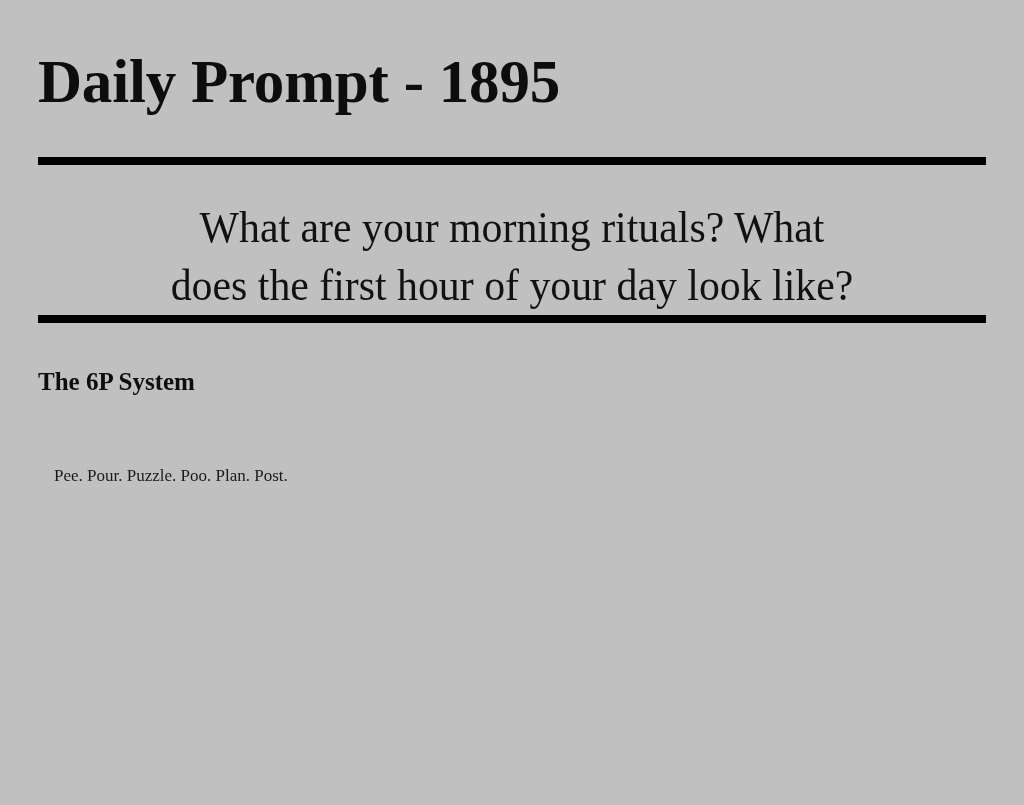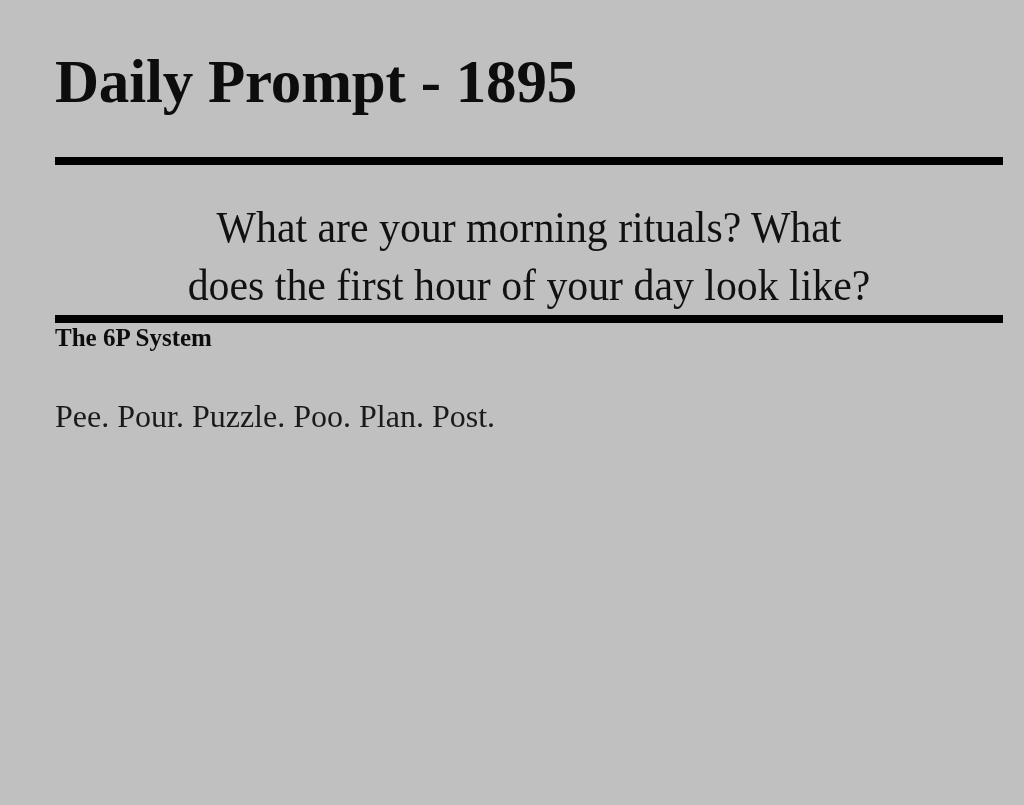--- a/index.html
+++ b/index.html
@@ -18,21 +18,21 @@
   .page {
     position: relative;
     width: 1024px;
     height: 805px;
     background: #c0c0c0;
     box-sizing: border-box;
   }
 
   .content {
     position: absolute;
-    left: 55px;
+    left: 38px;
     top: 0;
     width: 948px;
   }
 
   .title {
     font-family: "Liberation Serif", "DejaVu Serif", serif;
     font-weight: bold;
     font-size: 61px;
     line-height: 1;
     letter-spacing: -0.2px;
@@ -67,38 +67,39 @@
     font-size: 44px;
     line-height: 58px;
     color: #111111;
     margin: 0 auto;
     width: 820px;
     transform: scaleX(0.95);
     transform-origin: center top;
   }
 
   .section {
+    padding-top: 44px;
   }
 
   .section-heading {
     font-family: "Liberation Serif", "DejaVu Serif", serif;
     font-weight: bold;
     font-size: 25px;
     line-height: 30px;
     color: #0d0d0d;
     margin: 0;
   }
 
   .section-body {
     font-family: "Liberation Serif", "DejaVu Serif", serif;
     font-weight: normal;
-    font-size: 32px;
+    font-size: 17px;
     line-height: 32px;
     color: #1a1a1a;
-    margin: 0;
+    margin: 16px;
     padding-top: 47px;
   }
 </style>
 </head>
 <body>
 
 <div class="page">
   <div class="content">
 
     <h1 class="title">Daily Prompt - 1895</h1>

